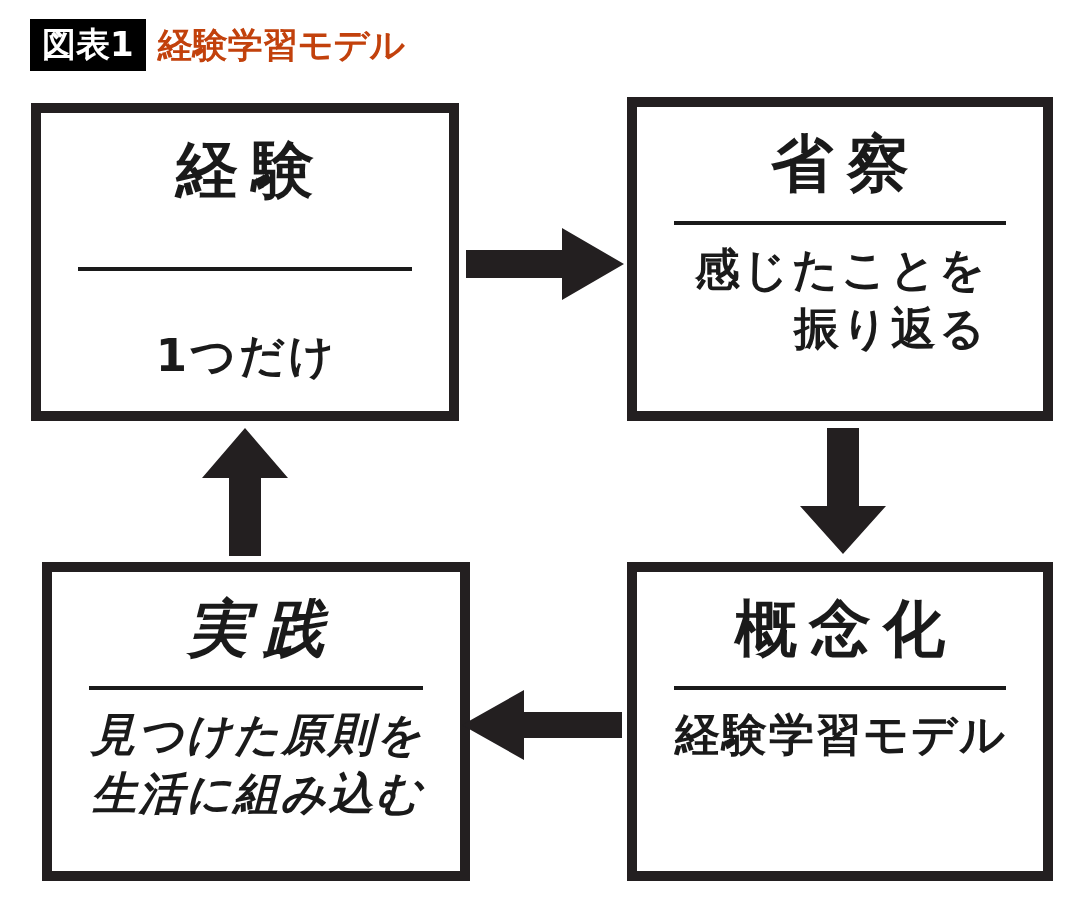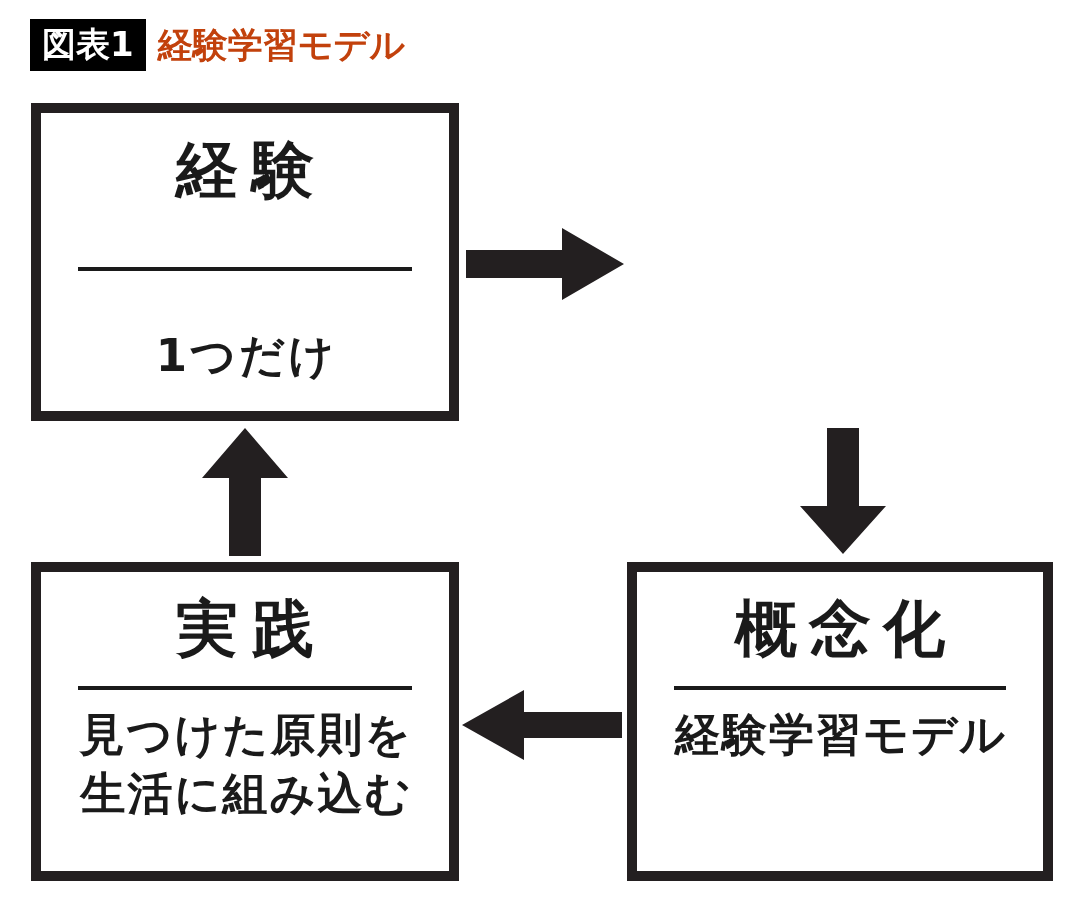--- a/index.html
+++ b/index.html
@@ -84,21 +84,21 @@
     letter-spacing: 3px;
     text-indent: 3px;
     text-align: right;
     white-space: nowrap;
   }
   .node-body .line { display: block; }
 
   
   #node-experience { left: 31px;  top: 103px; width: 428px; height: 318px; gap: 40px; }
   #node-reflection { left: 627px; top: 97px;  width: 426px; height: 324px; }
-  #node-practice   { left: 31px;  top: 562px; width: 428px; height: 319px; }
+  #node-practice   { left: 42px;  top: 562px; width: 428px; height: 319px; font-style: italic; }
   #node-conceptual { left: 627px; top: 562px; width: 426px; height: 319px; }
 
   
   #node-conceptual .node-title { letter-spacing: 12px; text-indent: 12px; }
   #node-practice  .node-body,
   #node-conceptual .node-body { letter-spacing: 2px; text-indent: 2px; }
 
   
   .arrow { position: absolute; }
   .arrow svg { display: block; }
@@ -119,20 +119,28 @@
   </div>
 
   <div class="node" id="node-experience">
     <div class="node-title">経験</div>
     <div class="node-rule"></div>
     <div class="node-body">
       <span class="line">1つだけ</span>
     </div>
   </div>
 
+  <div class="node" id="node-reflection">
+    <div class="node-title">省察</div>
+    <div class="node-rule"></div>
+    <div class="node-body">
+      <span class="line">感じたことを</span>
+      <span class="line">振り返る</span>
+    </div>
+  </div>
 
   <div class="node" id="node-conceptual">
     <div class="node-title">概念化</div>
     <div class="node-rule"></div>
     <div class="node-body">
       <span class="line">経験学習モデル</span>
     </div>
   </div>
 
   <div class="node" id="node-practice">

